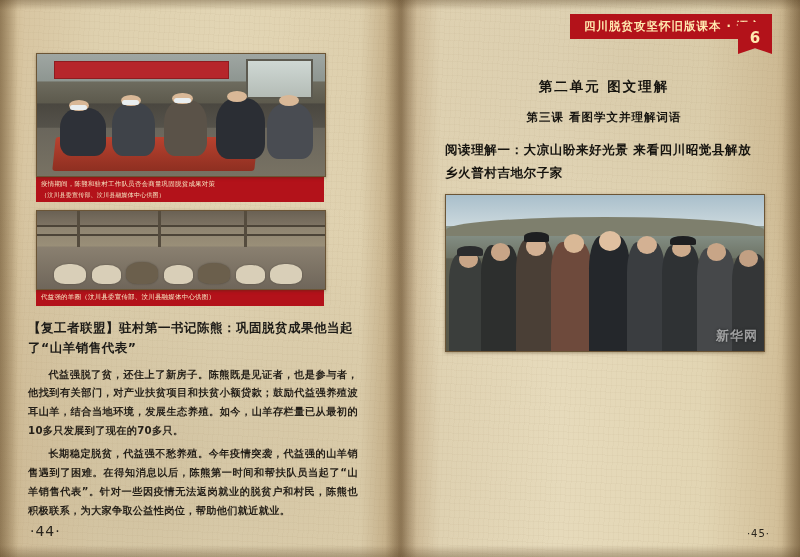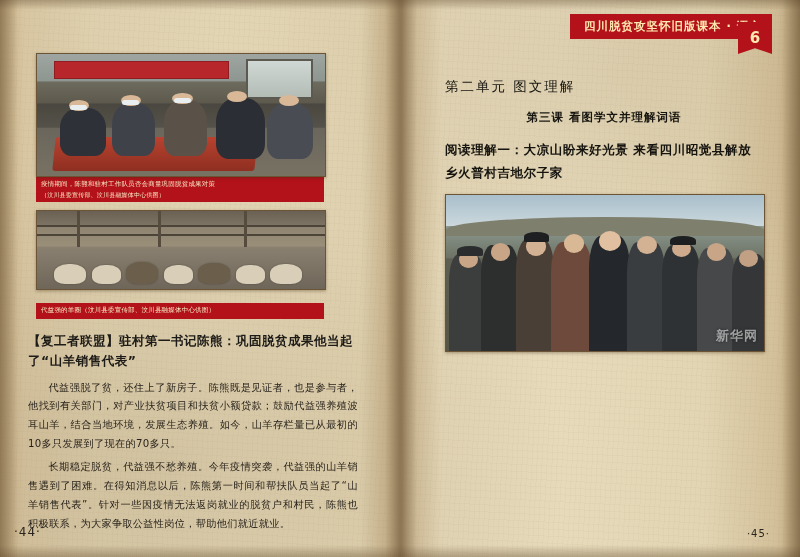--- a/index.html
+++ b/index.html
@@ -181,46 +181,46 @@
     color: #f7e9c4;
     font-size: 6.5px;
     line-height: 1.5;
     padding: 3px 5px;
     width: 288px;
     margin-left: 8px;
     box-sizing: border-box;
     margin-top: 0;
     letter-spacing: 0.2px;
   }
-  .cap-red.c2 { margin-top: 13px; }
+  .cap-red.c2 { margin-top: 0; }
   .cap-sub { font-size: 6px; display:block; }
 
   .left-title {
     margin-top: 12px;
     font-size: 12.5px;
     font-weight: bold;
     color: #1d1b17;
     line-height: 1.6;
     letter-spacing: 0.5px;
   }
   .left-body {
     margin-top: 8px;
     font-size: 10.2px;
     line-height: 1.85;
     color: #241f18;
     text-align: justify;
     letter-spacing: 0.3px;
   }
-  .left-body p { margin: 0 0 4px 0; text-indent: 2em; }
+  .left-body p { margin: 0 0 4px 0; text-indent: 2em; font-weight: bold; }
 
   .page-num-left {
     position: absolute;
-    left: 14px;
+    left: 30px;
     bottom: 18px;
-    font-size: 12px;
+    font-size: 14px;
     color: #2a251d;
     z-index: 4;
     letter-spacing: 1px;
   }
   .page-num-right {
     position: absolute;
     right: 30px;
     bottom: 18px;
     font-size: 10px;
     color: #2a251d;
@@ -230,22 +230,23 @@
 
   
   .right-page {
     position: absolute;
     left: 445px;
     top: 78px;
     width: 318px;
     z-index: 4;
   }
   .unit-title {
+    text-align: center;
     font-size: 13.5px;
-    font-weight: normal;
+    font-weight: bold;
     color: #16140f;
     letter-spacing: 2px;
   }
   .lesson-title {
     text-align: center;
     font-size: 11.5px;
     font-weight: bold;
     color: #16140f;
     margin-top: 14px;
     letter-spacing: 1px;

